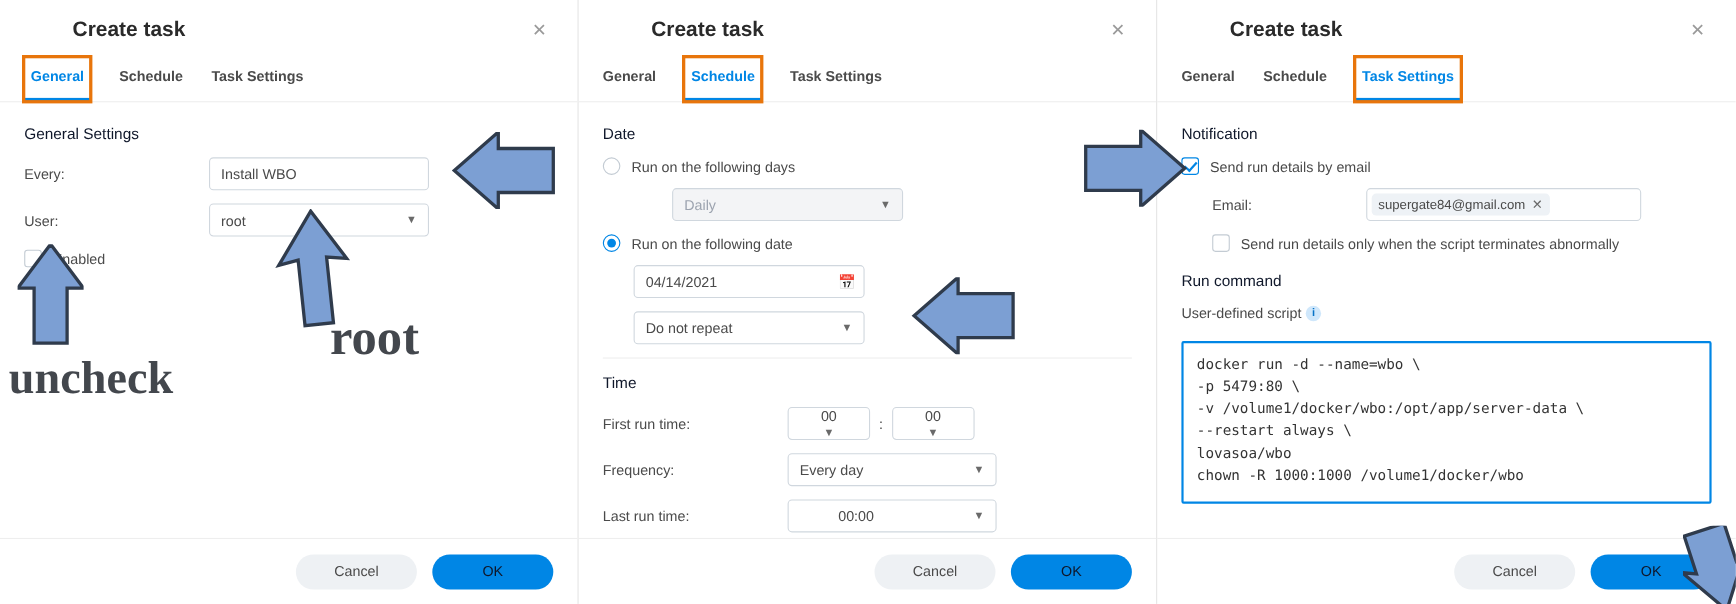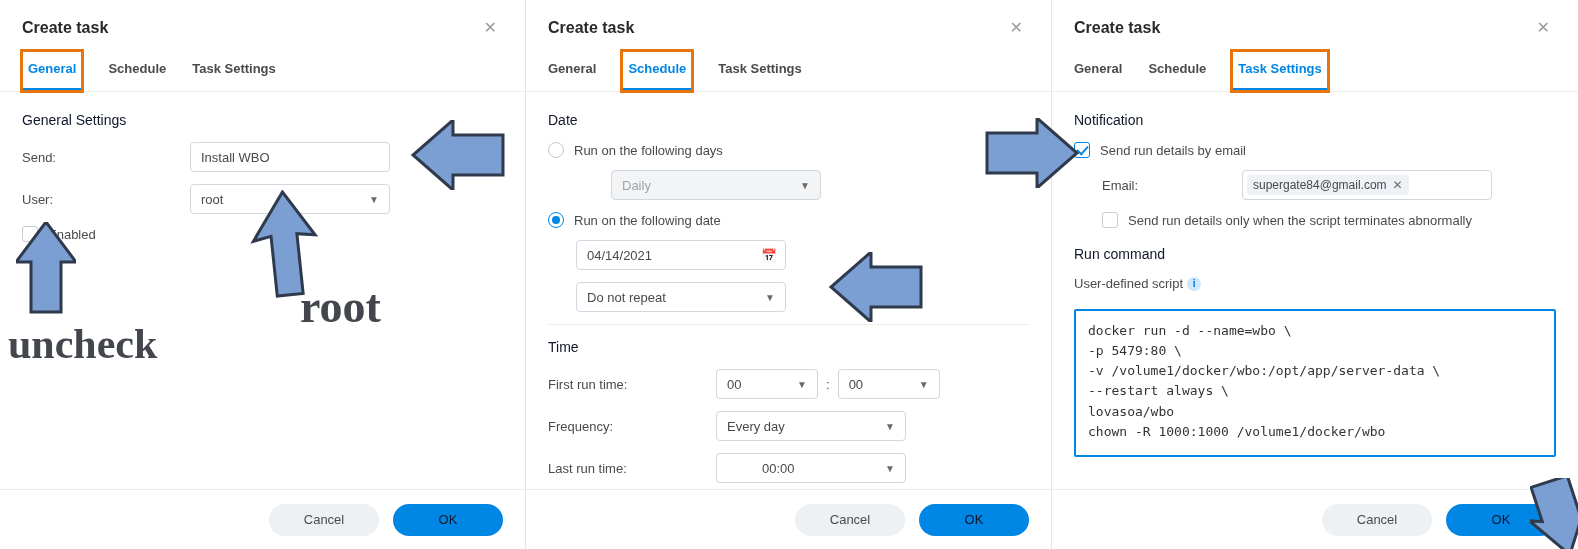--- a/index.html
+++ b/index.html
@@ -3,21 +3,21 @@
 <meta charset="utf-8">
 <style>
   * { box-sizing: border-box; margin: 0; padding: 0; }
   html, body { width: 1578px; height: 549px; font-family: "Segoe UI", Tahoma, Arial, sans-serif; font-size: 13px; color: #4a4a4a; background: #fff; }
   .wrap { display: flex; width: 1578px; height: 549px; }
   .panel { width: 526px; height: 549px; position: relative; border-right: 1px solid #e5e5e5; display: flex; flex-direction: column; }
   .panel:last-child { border-right: none; }
 
   
   .hdr { display: flex; align-items: center; justify-content: space-between; padding: 14px 22px 10px 22px; }
-  .hdr h2 { font-size: 16px; font-weight: 600; color: #2a2a2a; }
+  .hdr h2 { font-size: 19px; font-weight: 600; color: #2a2a2a; margin-left: 44px; }
   .close { font-size: 16px; color: #9a9a9a; cursor: pointer; padding: 4px 6px; }
 
   
   .tabs { display: flex; gap: 26px; padding: 0 22px; border-bottom: 1px solid #eee; }
   .tab { padding: 10px 0 12px 0; font-weight: 600; color: #4a4a4a; cursor: pointer; border-bottom: 3px solid transparent; }
   .tab.active { color: #0086E5; border-bottom-color: #0086E5; }
   .highlight-box { outline: 3px solid #E8750B; outline-offset: -1px; padding-left: 6px !important; padding-right: 6px !important; }
 
   
   .body { flex: 1; padding: 14px 22px 0 22px; overflow: hidden; }
@@ -26,21 +26,21 @@
   .lbl { width: 168px; color: #4a4a4a; }
 
   .input, .select {
     width: 200px; height: 30px; border: 1px solid #d0d7de; border-radius: 4px;
     padding: 0 10px; font-size: 13px; color: #4a4a4a; background: #fff;
     display: flex; align-items: center; justify-content: space-between;
   }
   .select { cursor: pointer; }
   .select .caret { font-size: 10px; color: #6a6a6a; }
   .select.disabled { background: #f3f4f6; color: #9ca3af; cursor: default; }
-  .select.small { width: 102px; }
+  .select.small { width: 75px; flex-direction: column; }
 
   .checkbox, .radio { width: 16px; height: 16px; border: 1px solid #c3cbd3; border-radius: 3px; margin-right: 10px; display: inline-flex; align-items: center; justify-content: center; flex-shrink: 0; }
   .checkbox.checked { border-color: #0086E5; }
   .checkbox.checked::after { content: ""; width: 9px; height: 5px; border-left: 2px solid #0086E5; border-bottom: 2px solid #0086E5; transform: rotate(-48deg) translate(1px,-1px); }
   .radio { border-radius: 50%; }
   .radio.selected { border-color: #0086E5; }
   .radio.selected::after { content: ""; width: 8px; height: 8px; background: #0086E5; border-radius: 50%; }
 
   .indent { margin-left: 28px; }
 
@@ -84,21 +84,21 @@
     </div>
     <div class="tabs">
       <div class="tab active highlight-box">General</div>
       <div class="tab">Schedule</div>
       <div class="tab">Task Settings</div>
     </div>
     <div class="body">
       <div class="section-title">General Settings</div>
 
       <div class="row">
-        <div class="lbl">Send:</div>
+        <div class="lbl">Every:</div>
         <div class="input">
             <span>Install WBO</span>
           </div>
       </div>
 
       <div class="row">
         <div class="lbl">User:</div>
         <div class="select">
           <span>root</span>
           <span class="caret">▼</span>

